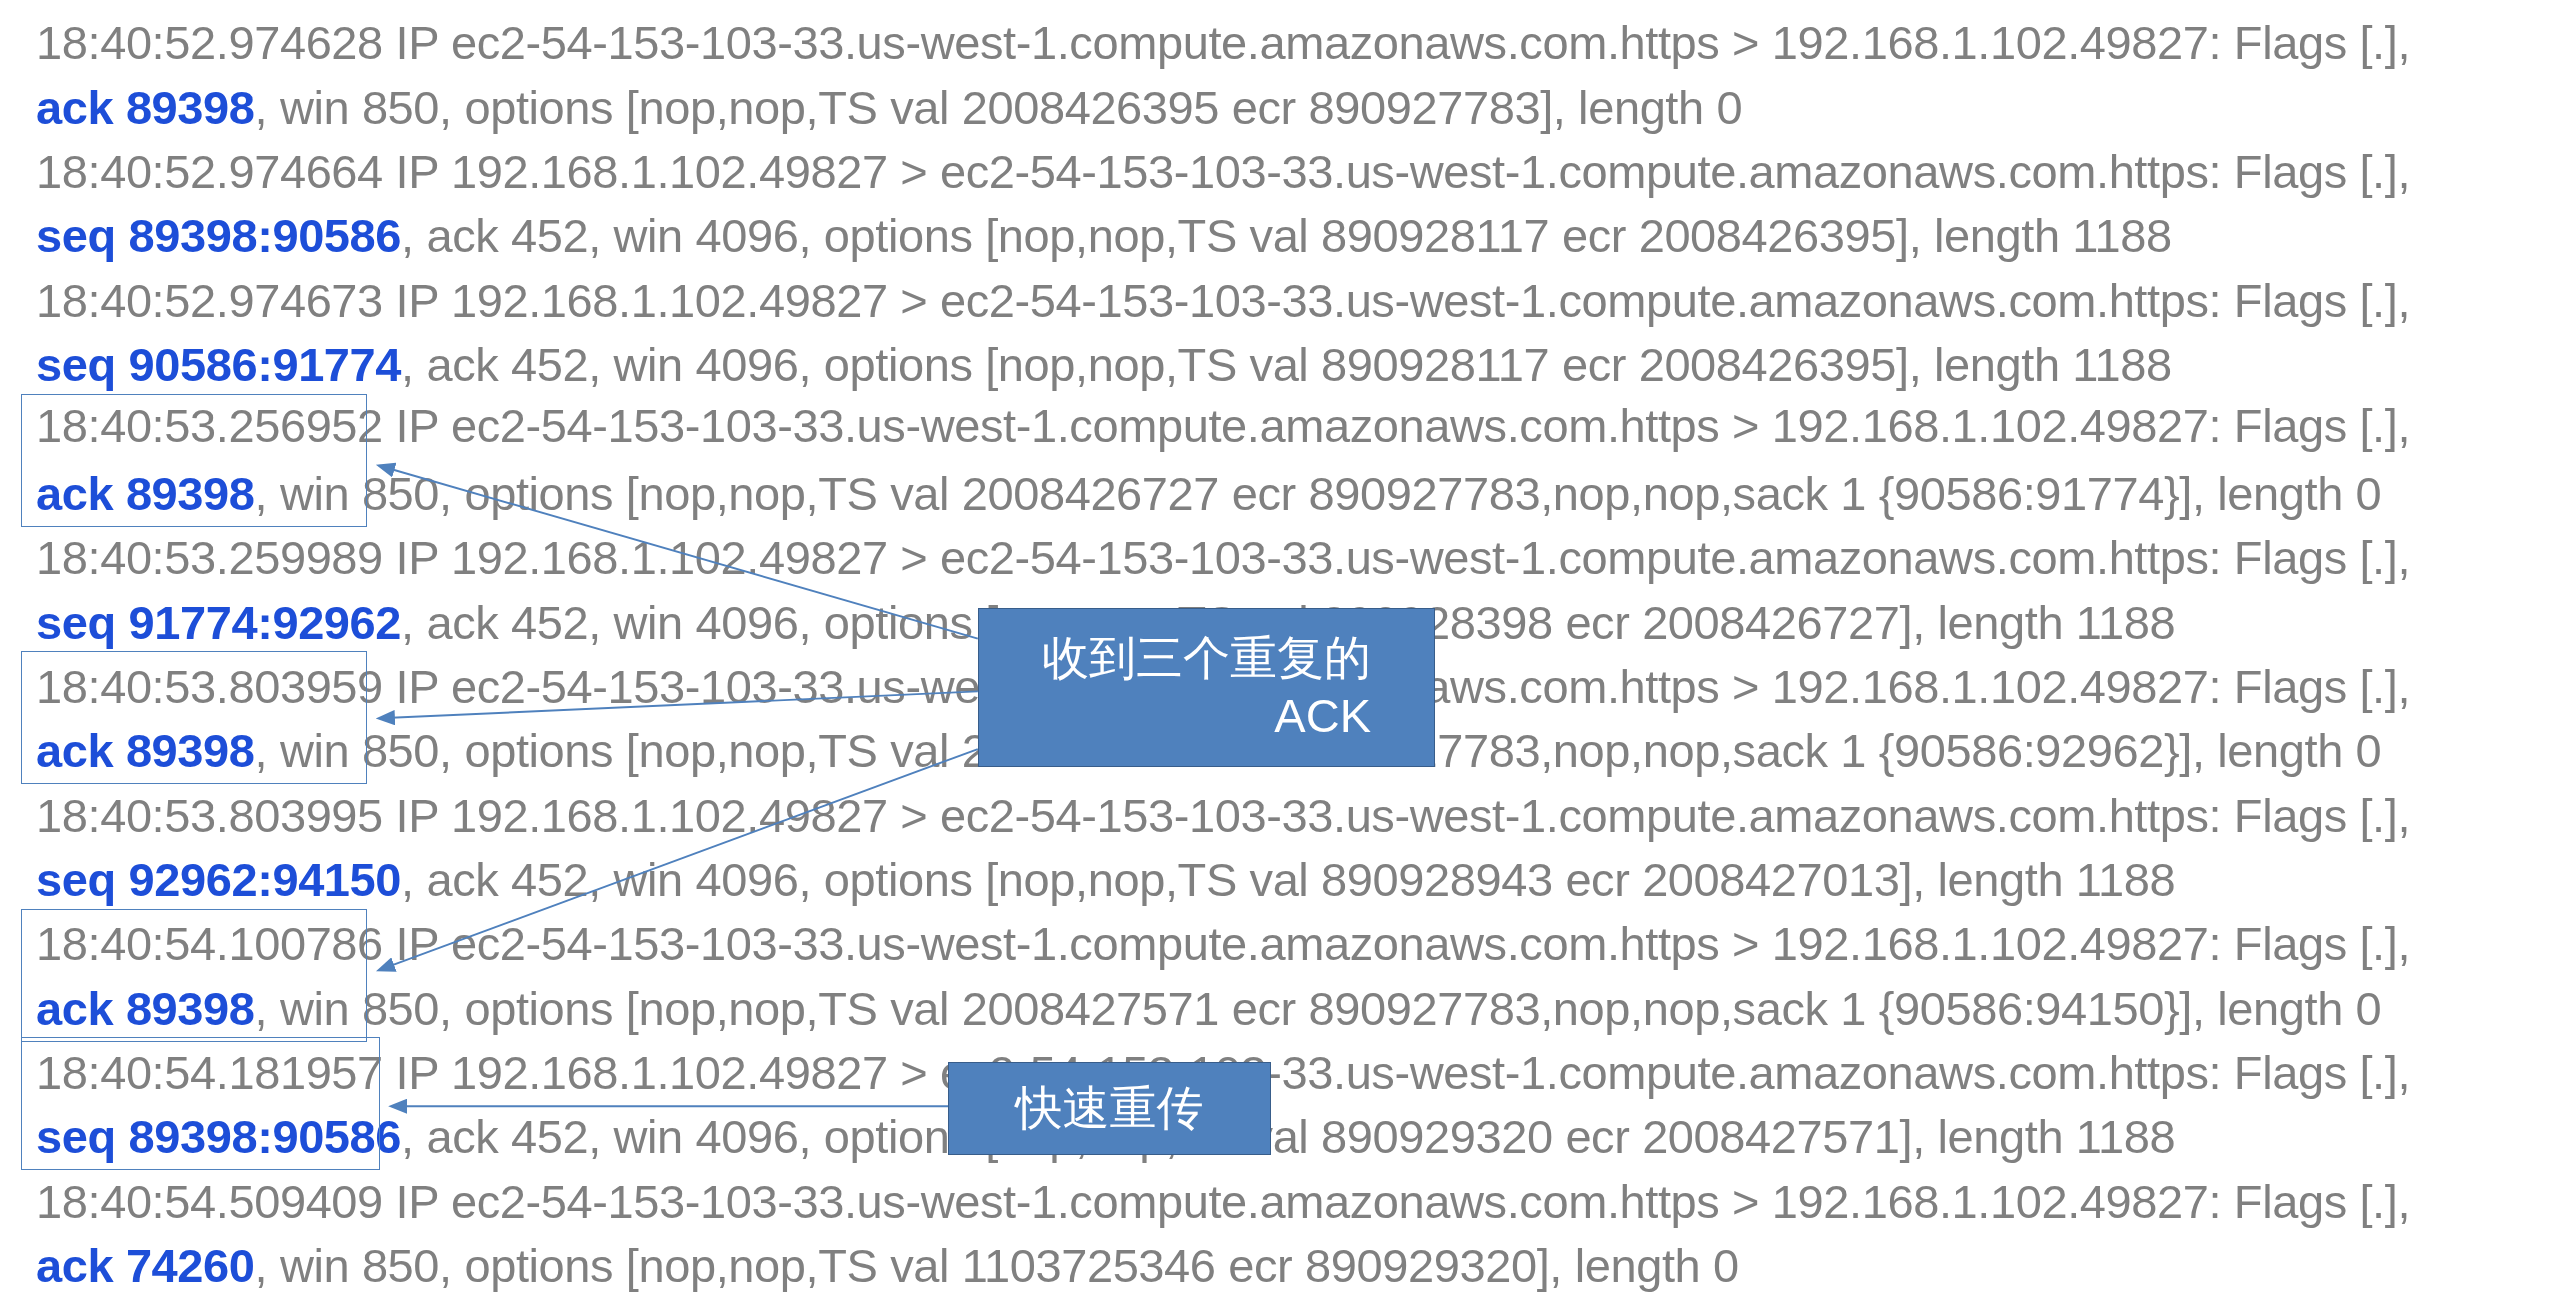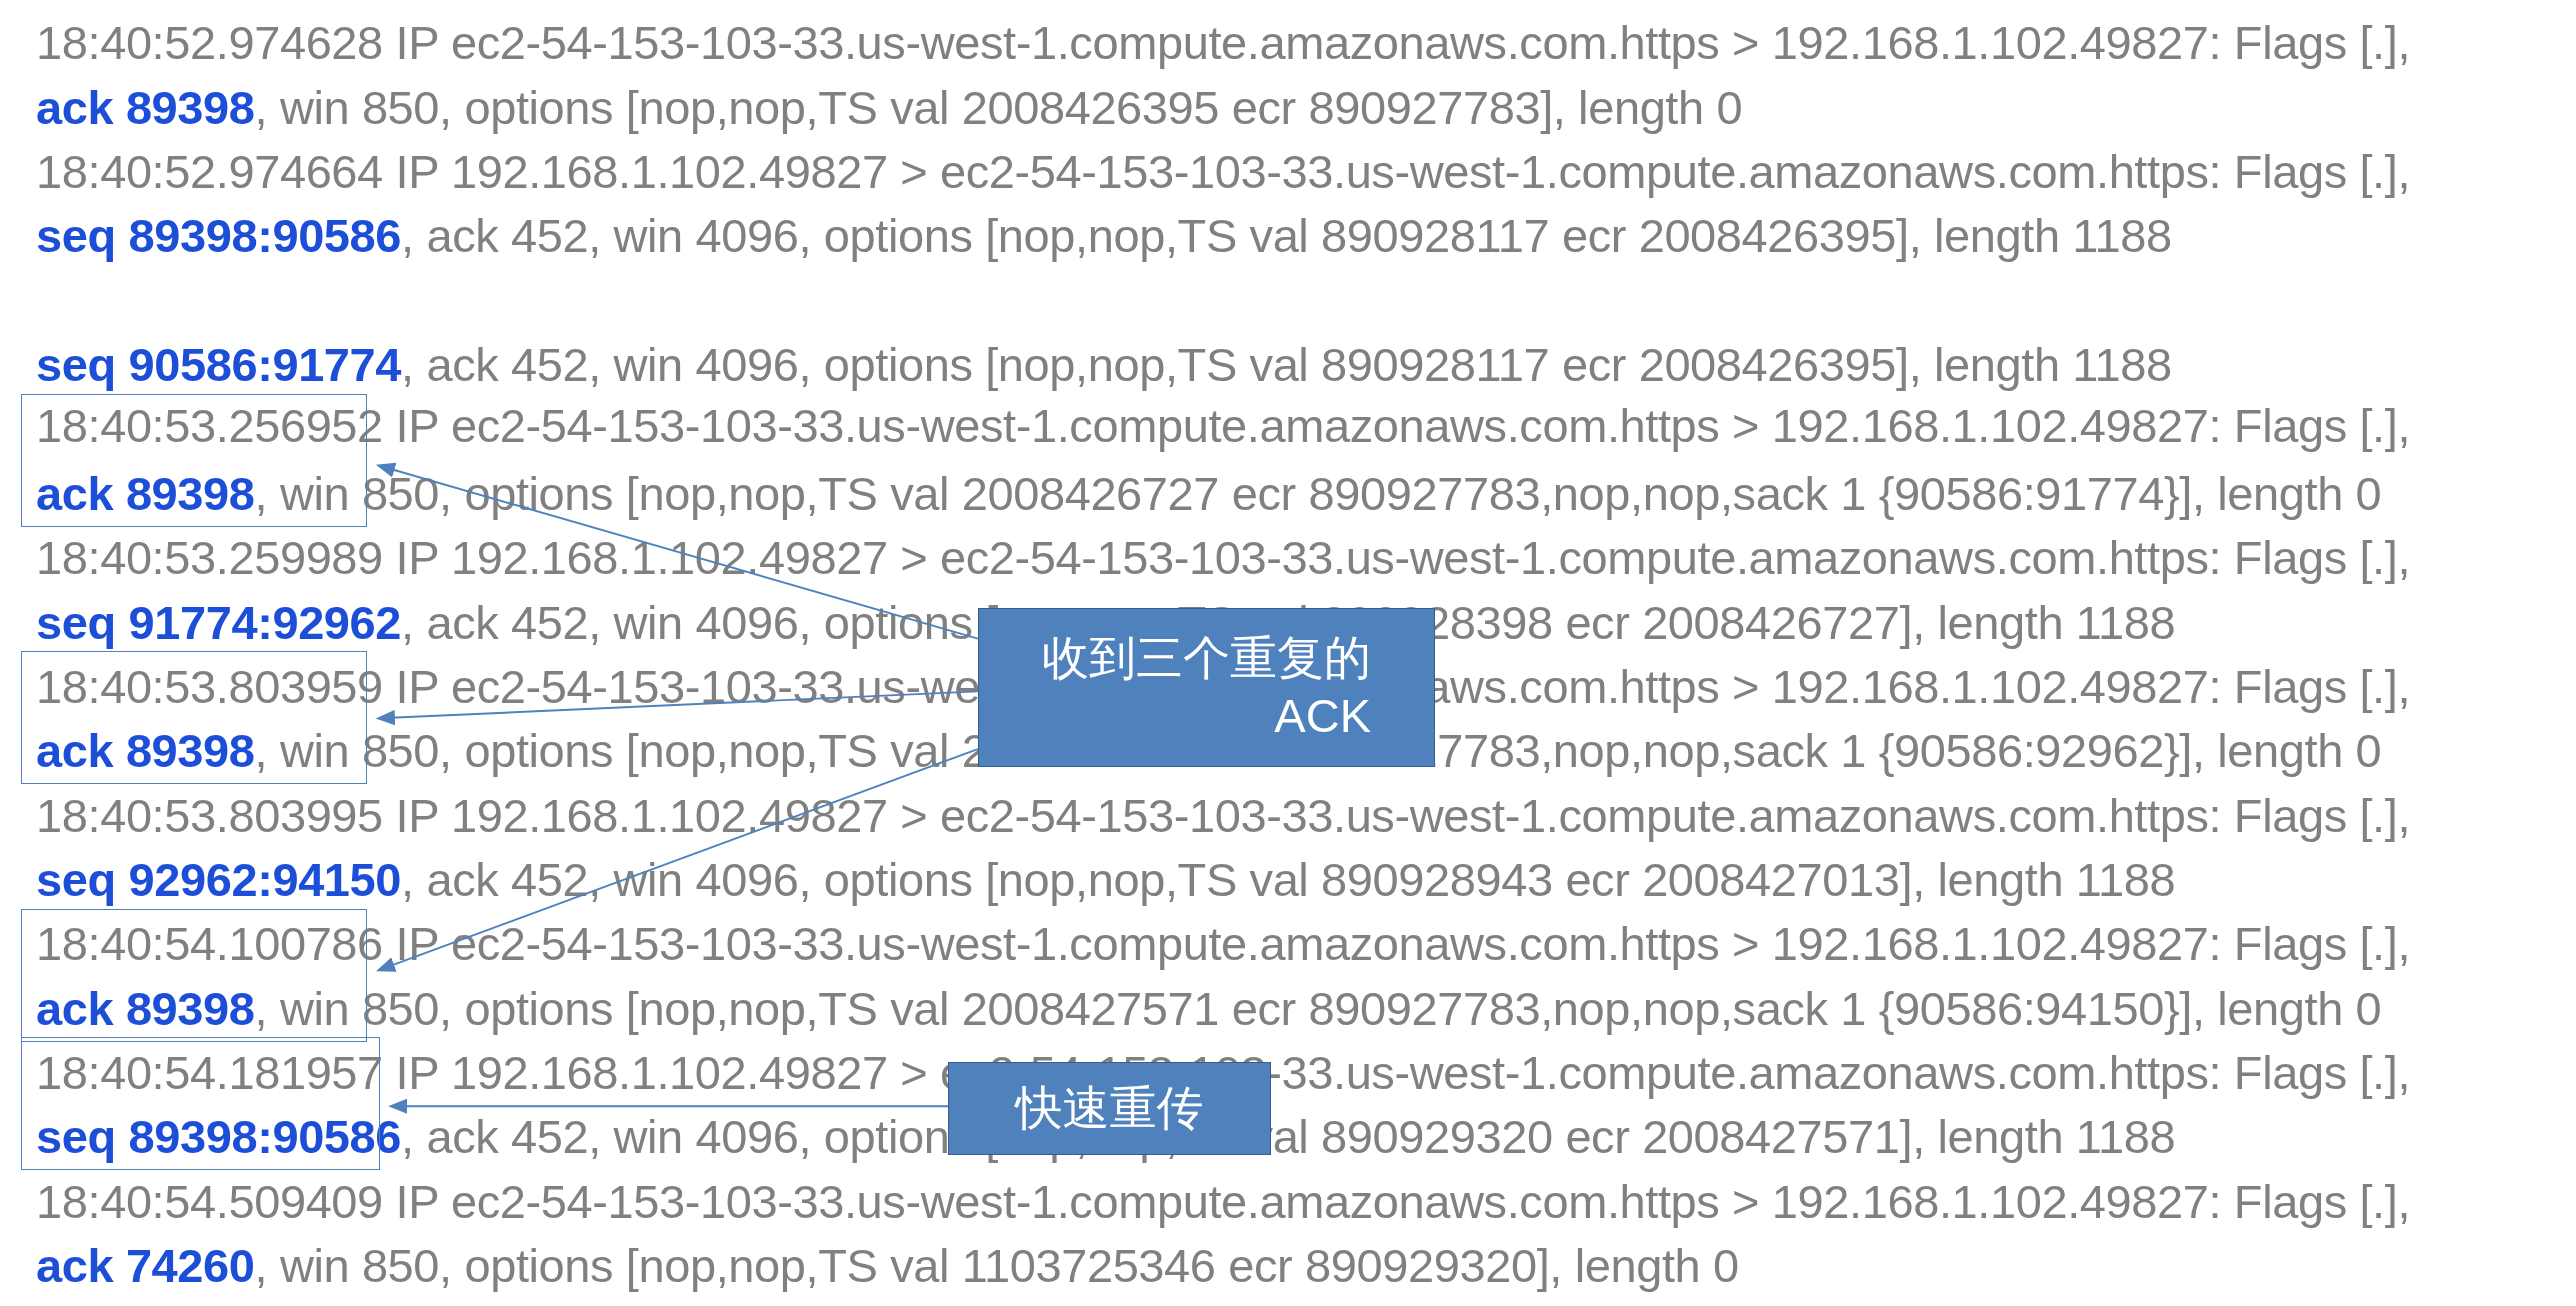--- a/index.html
+++ b/index.html
@@ -60,20 +60,21 @@
 </style>
 </head>
 <body>
 
 <div class="canvas">
 
   <div class="line" style="top:15.4px"><span class="bold"></span><span>18:40:52.974628 IP ec2-54-153-103-33.us-west-1.compute.amazonaws.com.https &gt; 192.168.1.102.49827: Flags [.],</span></div>
   <div class="line" style="top:80px"><span class="bold">ack 89398</span><span>, win 850, options [nop,nop,TS val 2008426395 ecr 890927783], length 0</span></div>
   <div class="line" style="top:144px"><span class="bold"></span><span>18:40:52.974664 IP 192.168.1.102.49827 &gt; ec2-54-153-103-33.us-west-1.compute.amazonaws.com.https: Flags [.],</span></div>
   <div class="line" style="top:208px"><span class="bold">seq 89398:90586</span><span>, ack 452, win 4096, options [nop,nop,TS val 890928117 ecr 2008426395], length 1188</span></div>
+  <div class="line" style="top:273px"><span class="bold"></span><span>18:40:52.974673 IP 192.168.1.102.49827 &gt; ec2-54-153-103-33.us-west-1.compute.amazonaws.com.https: Flags [.],</span></div>
   <div class="line" style="top:337px"><span class="bold">seq 90586:91774</span><span>, ack 452, win 4096, options [nop,nop,TS val 890928117 ecr 2008426395], length 1188</span></div>
   <div class="line" style="top:398px"><span class="bold"></span><span>18:40:53.256952 IP ec2-54-153-103-33.us-west-1.compute.amazonaws.com.https &gt; 192.168.1.102.49827: Flags [.],</span></div>
   <div class="line" style="top:466px"><span class="bold">ack 89398</span><span>, win 850, options [nop,nop,TS val 2008426727 ecr 890927783,nop,nop,sack 1 {90586:91774}], length 0</span></div>
   <div class="line" style="top:530px"><span class="bold"></span><span>18:40:53.259989 IP 192.168.1.102.49827 &gt; ec2-54-153-103-33.us-west-1.compute.amazonaws.com.https: Flags [.],</span></div>
   <div class="line" style="top:595px"><span class="bold">seq 91774:92962</span><span>, ack 452, win 4096, options [nop,nop,TS val 890928398 ecr 2008426727], length 1188</span></div>
   <div class="line" style="top:659px"><span class="bold"></span><span>18:40:53.803959 IP ec2-54-153-103-33.us-west-1.compute.amazonaws.com.https &gt; 192.168.1.102.49827: Flags [.],</span></div>
   <div class="line" style="top:723px"><span class="bold">ack 89398</span><span>, win 850, options [nop,nop,TS val 2008427013 ecr 890927783,nop,nop,sack 1 {90586:92962}], length 0</span></div>
   <div class="line" style="top:788px"><span class="bold"></span><span>18:40:53.803995 IP 192.168.1.102.49827 &gt; ec2-54-153-103-33.us-west-1.compute.amazonaws.com.https: Flags [.],</span></div>
   <div class="line" style="top:852px"><span class="bold">seq 92962:94150</span><span>, ack 452, win 4096, options [nop,nop,TS val 890928943 ecr 2008427013], length 1188</span></div>
   <div class="line" style="top:916px"><span class="bold"></span><span>18:40:54.100786 IP ec2-54-153-103-33.us-west-1.compute.amazonaws.com.https &gt; 192.168.1.102.49827: Flags [.],</span></div>

